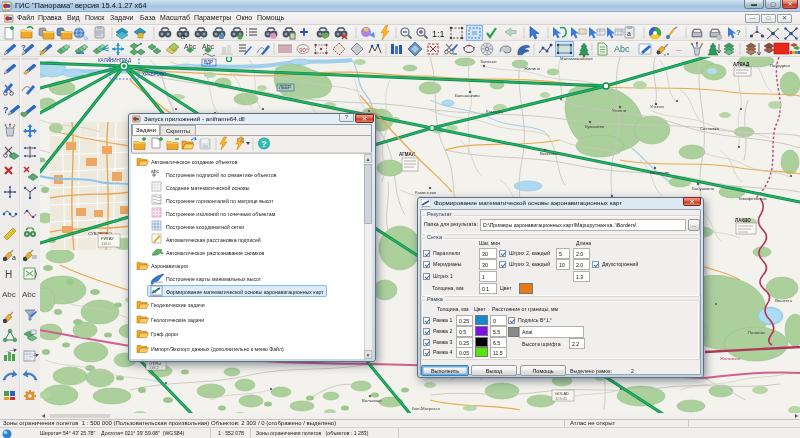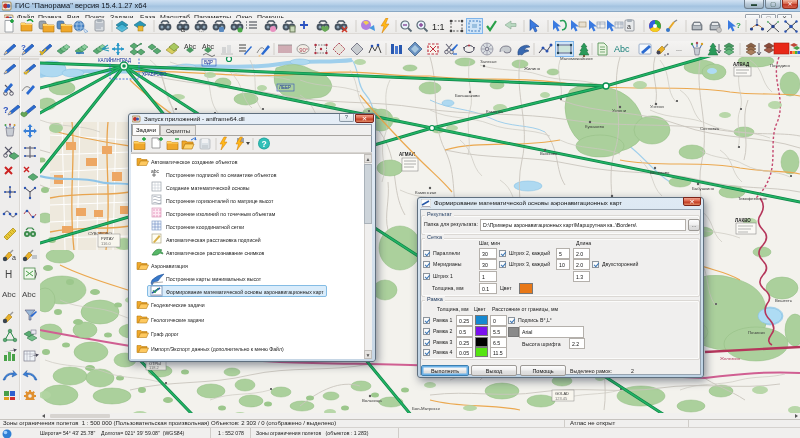--- a/index.html
+++ b/index.html
@@ -475,21 +475,21 @@
     <span class="mi" style="left:110px">Задачи</span>
     <span class="mi" style="left:140px">База</span>
     <span class="mi" style="left:160px">Масштаб</span>
     <span class="mi" style="left:194px">Параметры</span>
     <span class="mi" style="left:236px">Окно</span>
     <span class="mi" style="left:257px">Помощь</span>
 </div>
 <div class="abs mdibtn" style="left:745px">—</div>
 <div class="abs mdibtn" style="left:761px">□</div>
 <div class="abs mdibtn" style="left:777px">✕</div>
-<div class="abs tbrow" style="top:18px"><svg id="tb1" width="800" height="16">
+<div class="abs tbrow" style="top:25px"><svg id="tb1" width="800" height="16">
 <defs>
 <g id="fold">
           <path d="M1,4 L5,4 6,5 12,5 12,12 1,12 z" fill="#f0a82a" stroke="#b97d14" stroke-width="0.7"></path>
           <path d="M1,6 L12,6 12,5 6,5 5,4 1,4 z" fill="#ffd46a"></path>
         </g>
 <g id="binoc">
           <circle cx="4" cy="8" r="3.4" fill="#46525e"></circle>
           <circle cx="10" cy="8" r="3.4" fill="#46525e"></circle>
           <circle cx="4" cy="8" r="1.5" fill="#8fa6b8"></circle>
           <circle cx="10" cy="8" r="1.5" fill="#8fa6b8"></circle>

